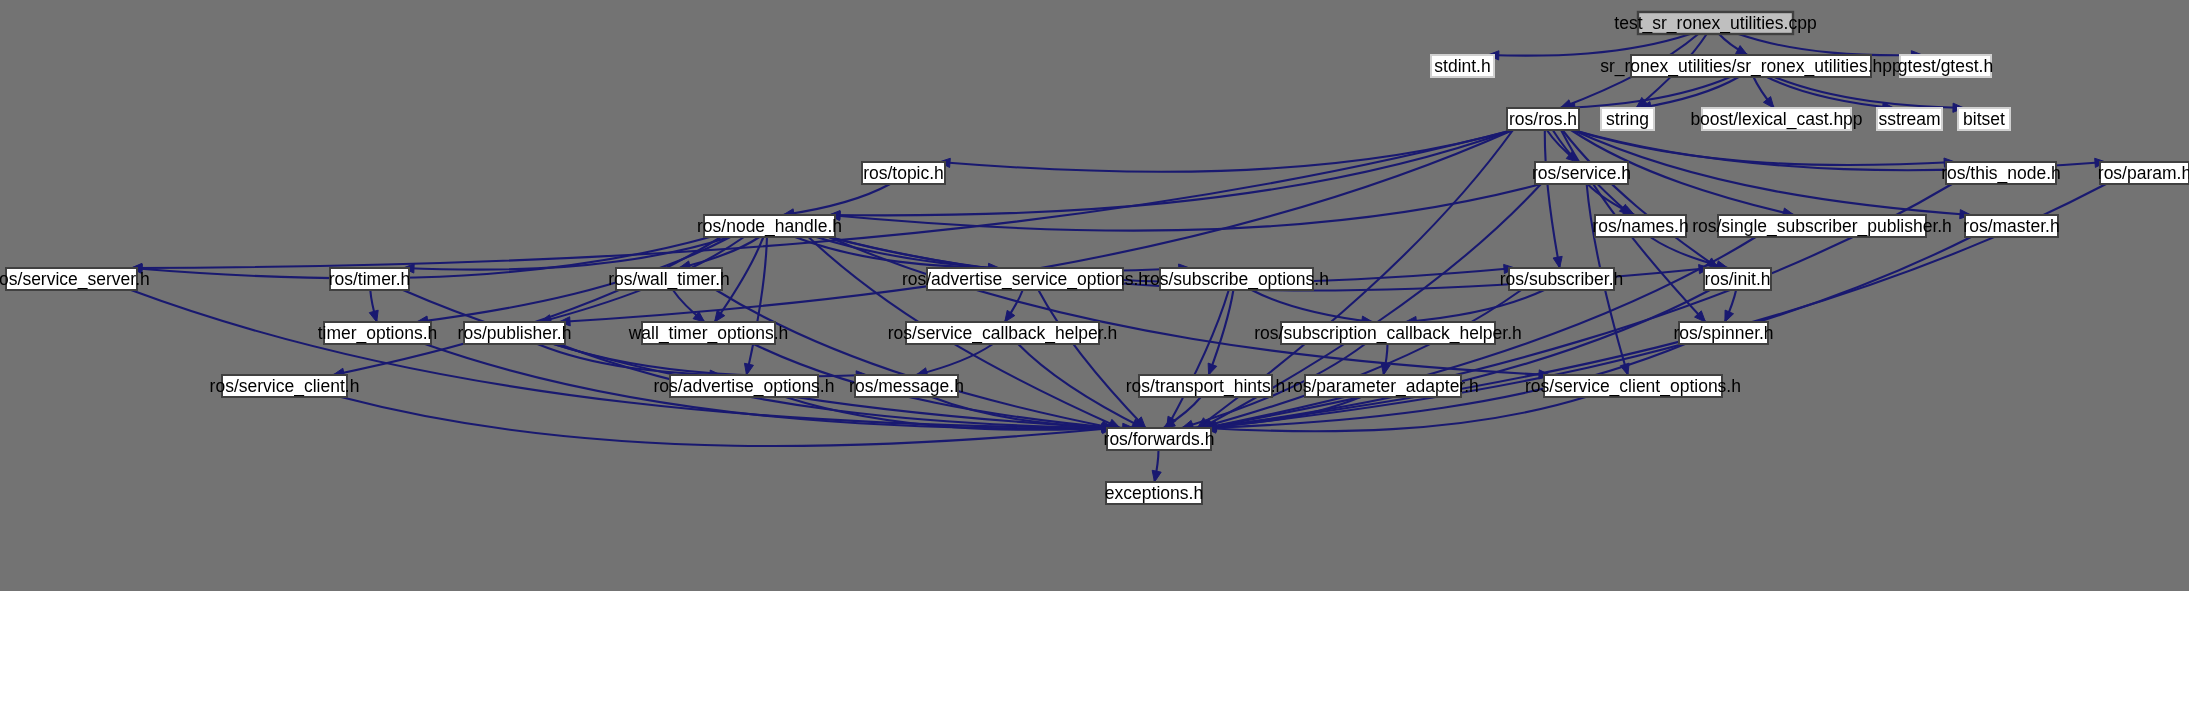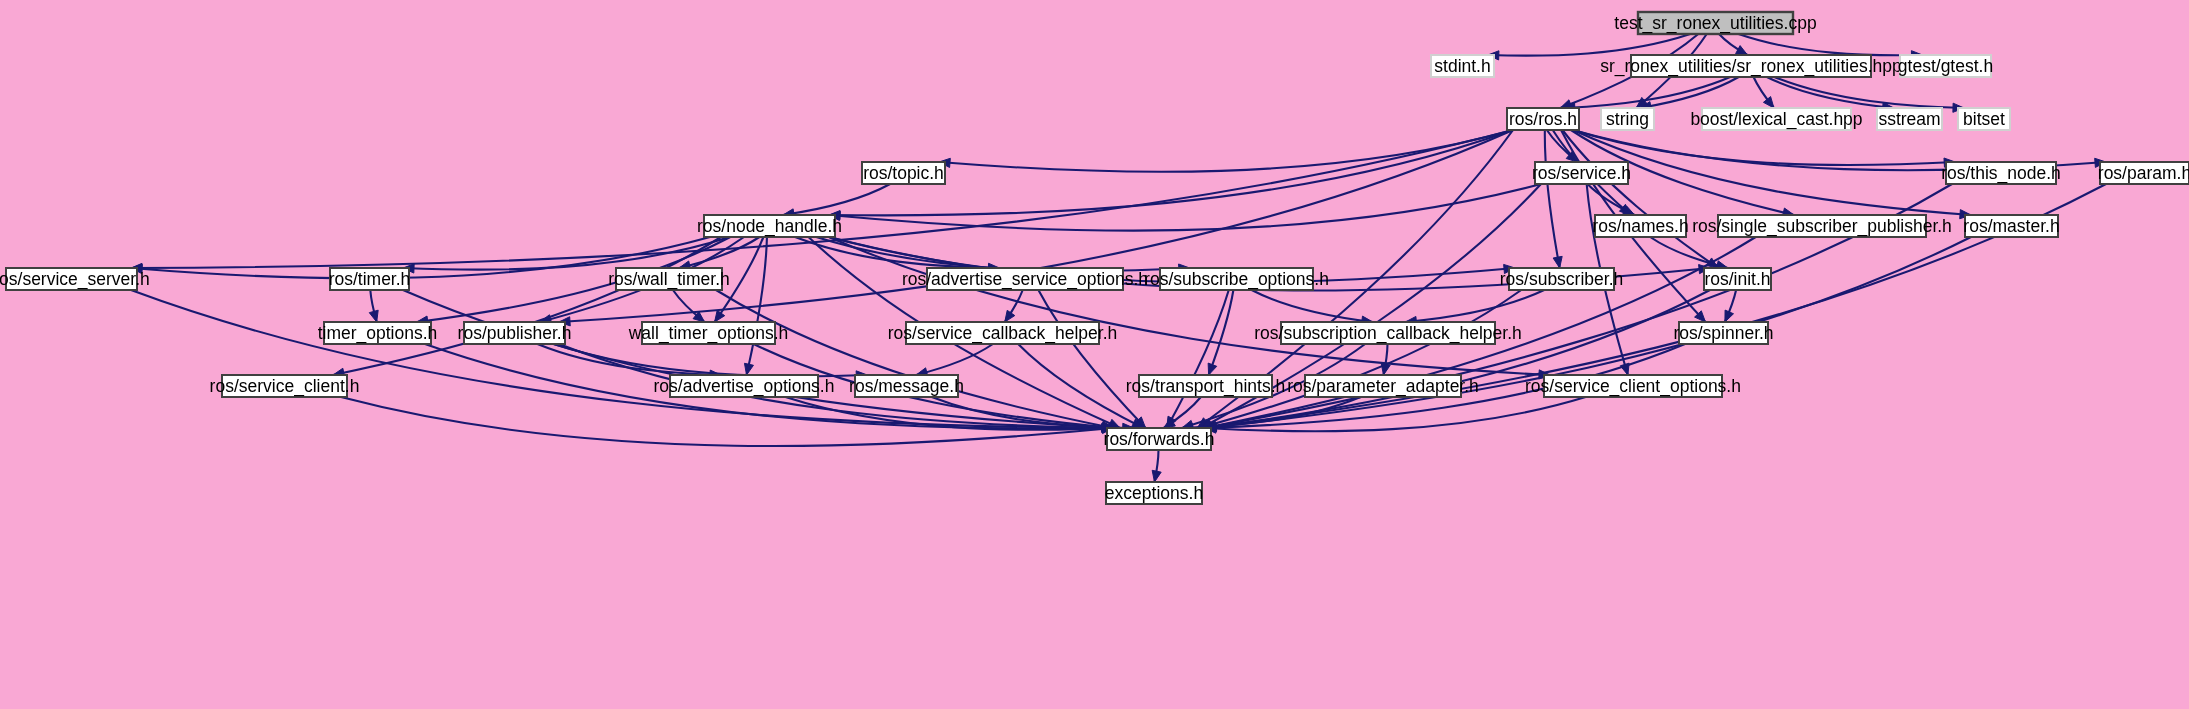--- a/index.html
+++ b/index.html
@@ -6,22 +6,22 @@
     margin: 0;
     padding: 0;
     background: #ffffff;
   }
   body {
     font-family: "Liberation Sans", sans-serif;
   }
   #graph-root {
     position: relative;
     width: 2189px;
-    height: 709px;
-    background: #f9a8d4;
+    height: 591px;
+    background: #737373;
     overflow: hidden;
   }
   #graph-svg {
     position: absolute;
     top: 0;
     left: 0;
     width: 2189px;
     height: 709px;
   }
   .edge-path {

